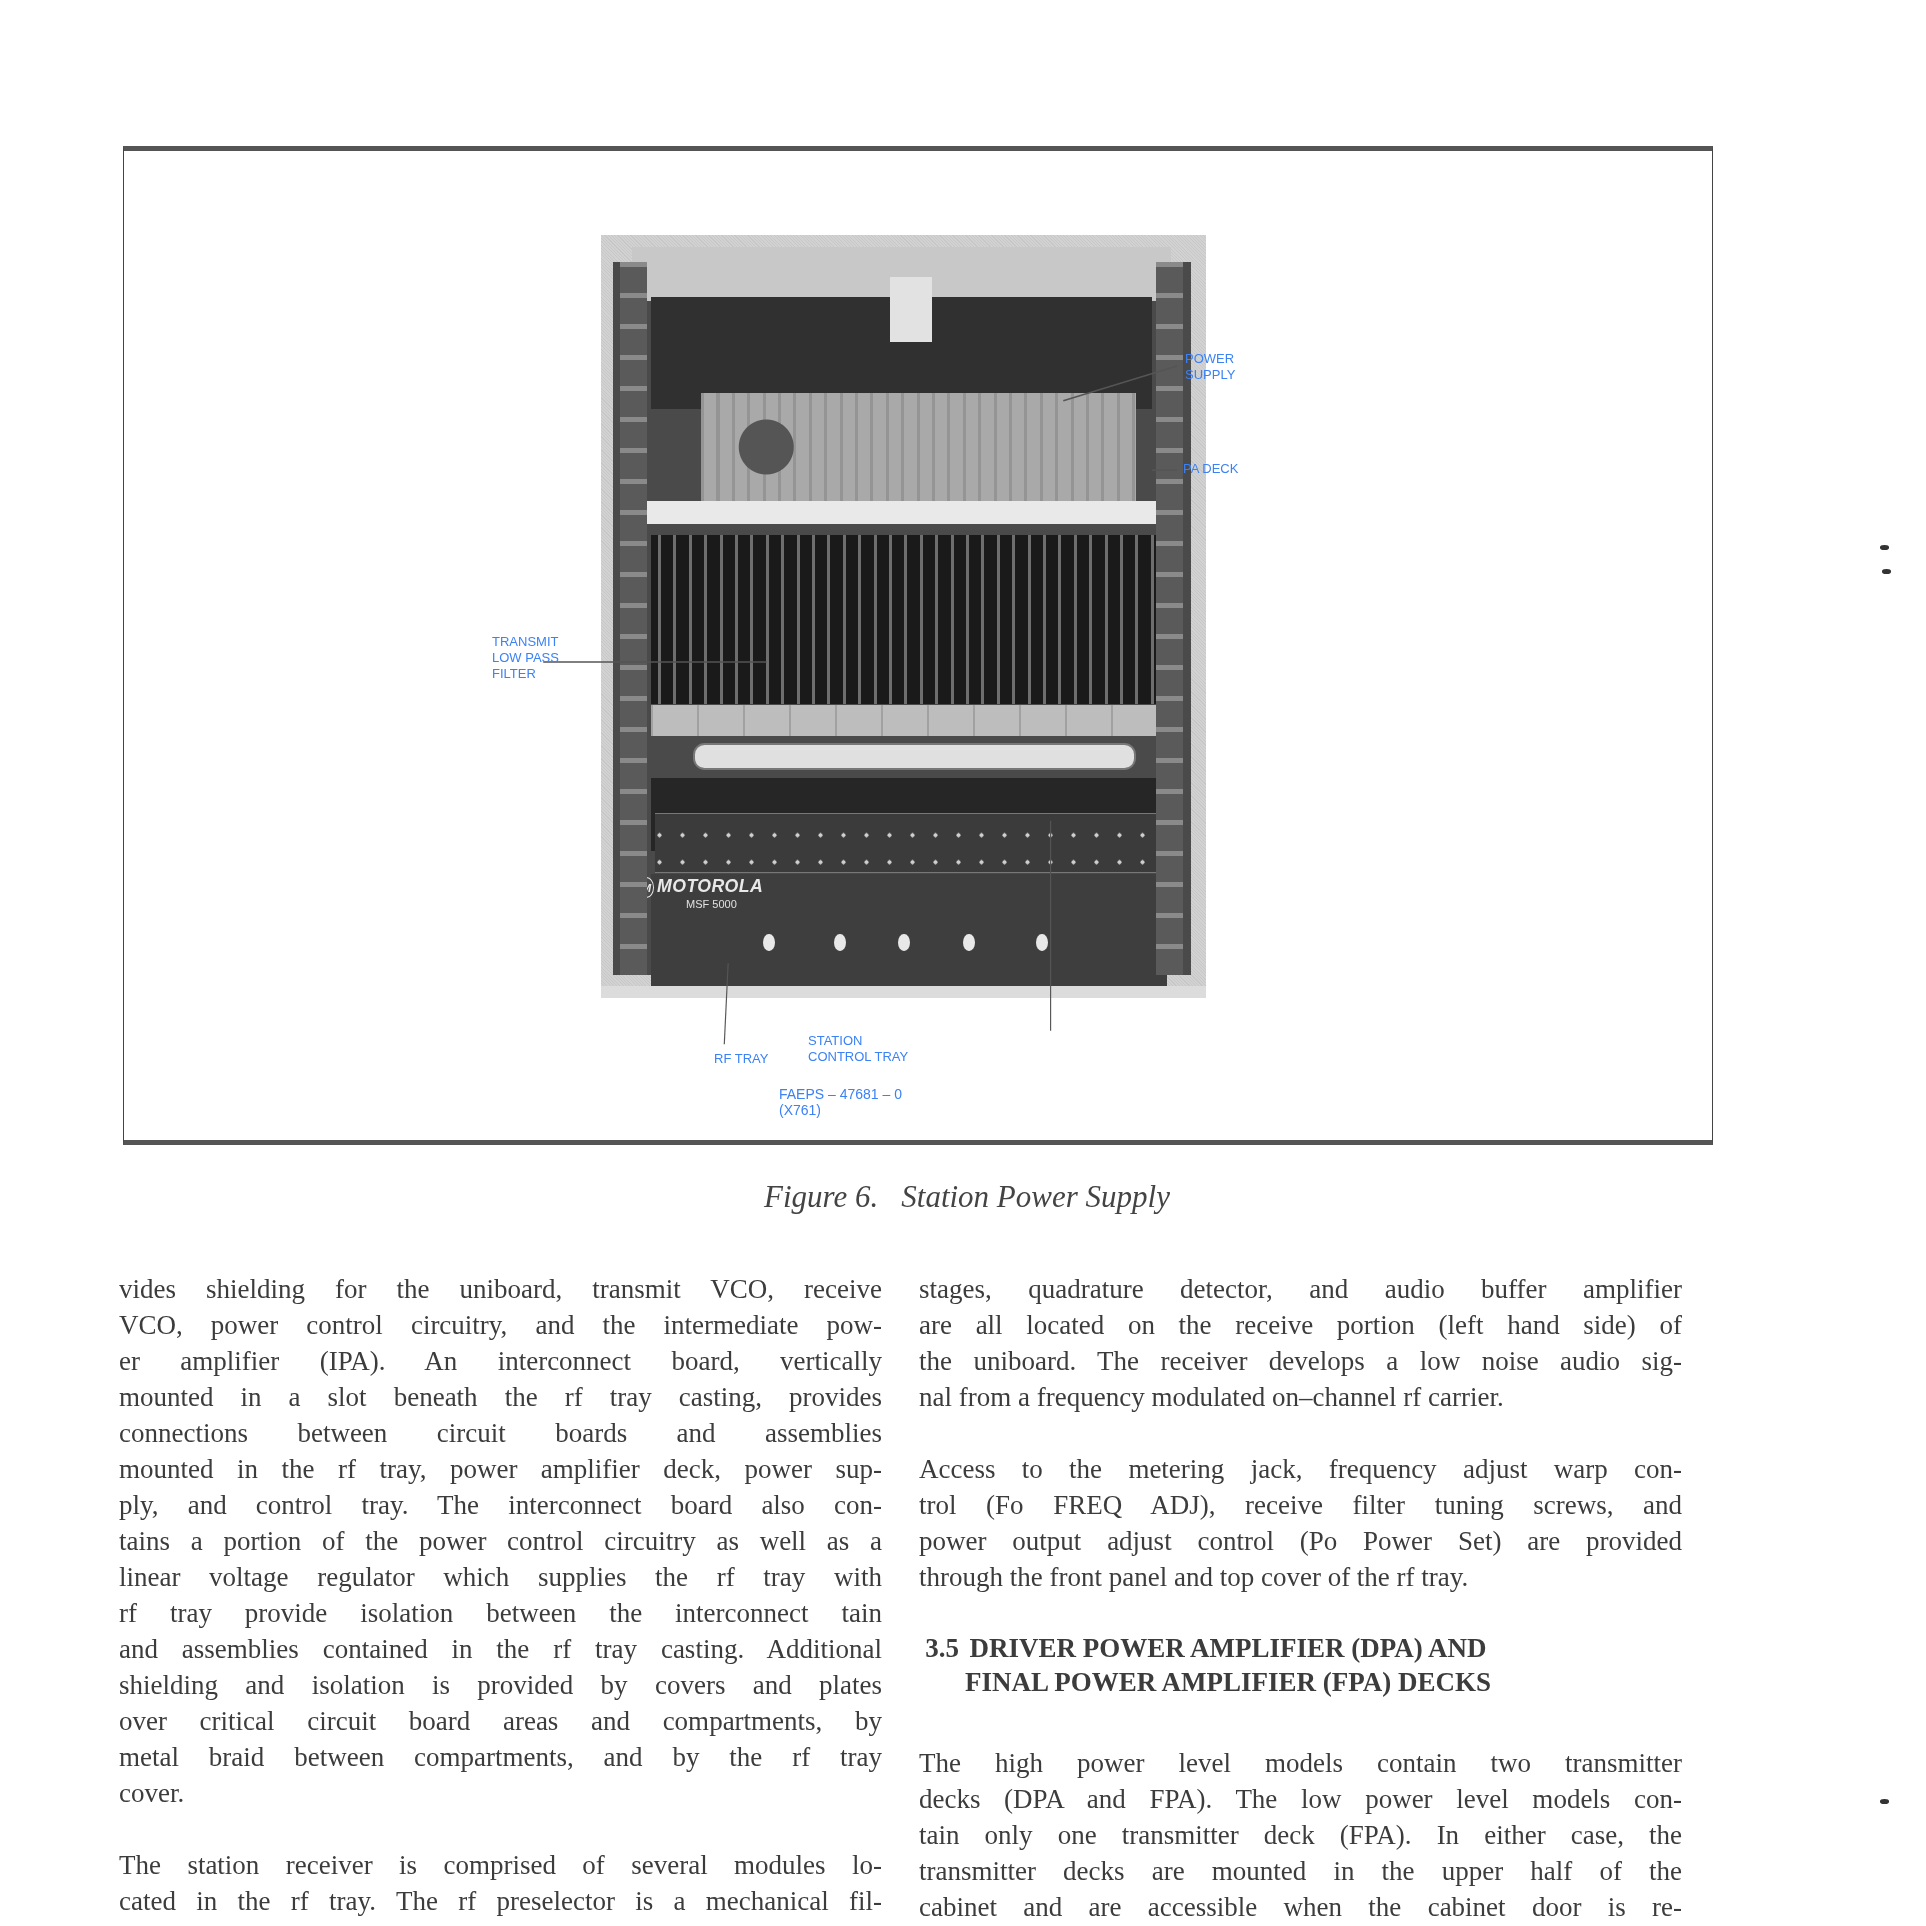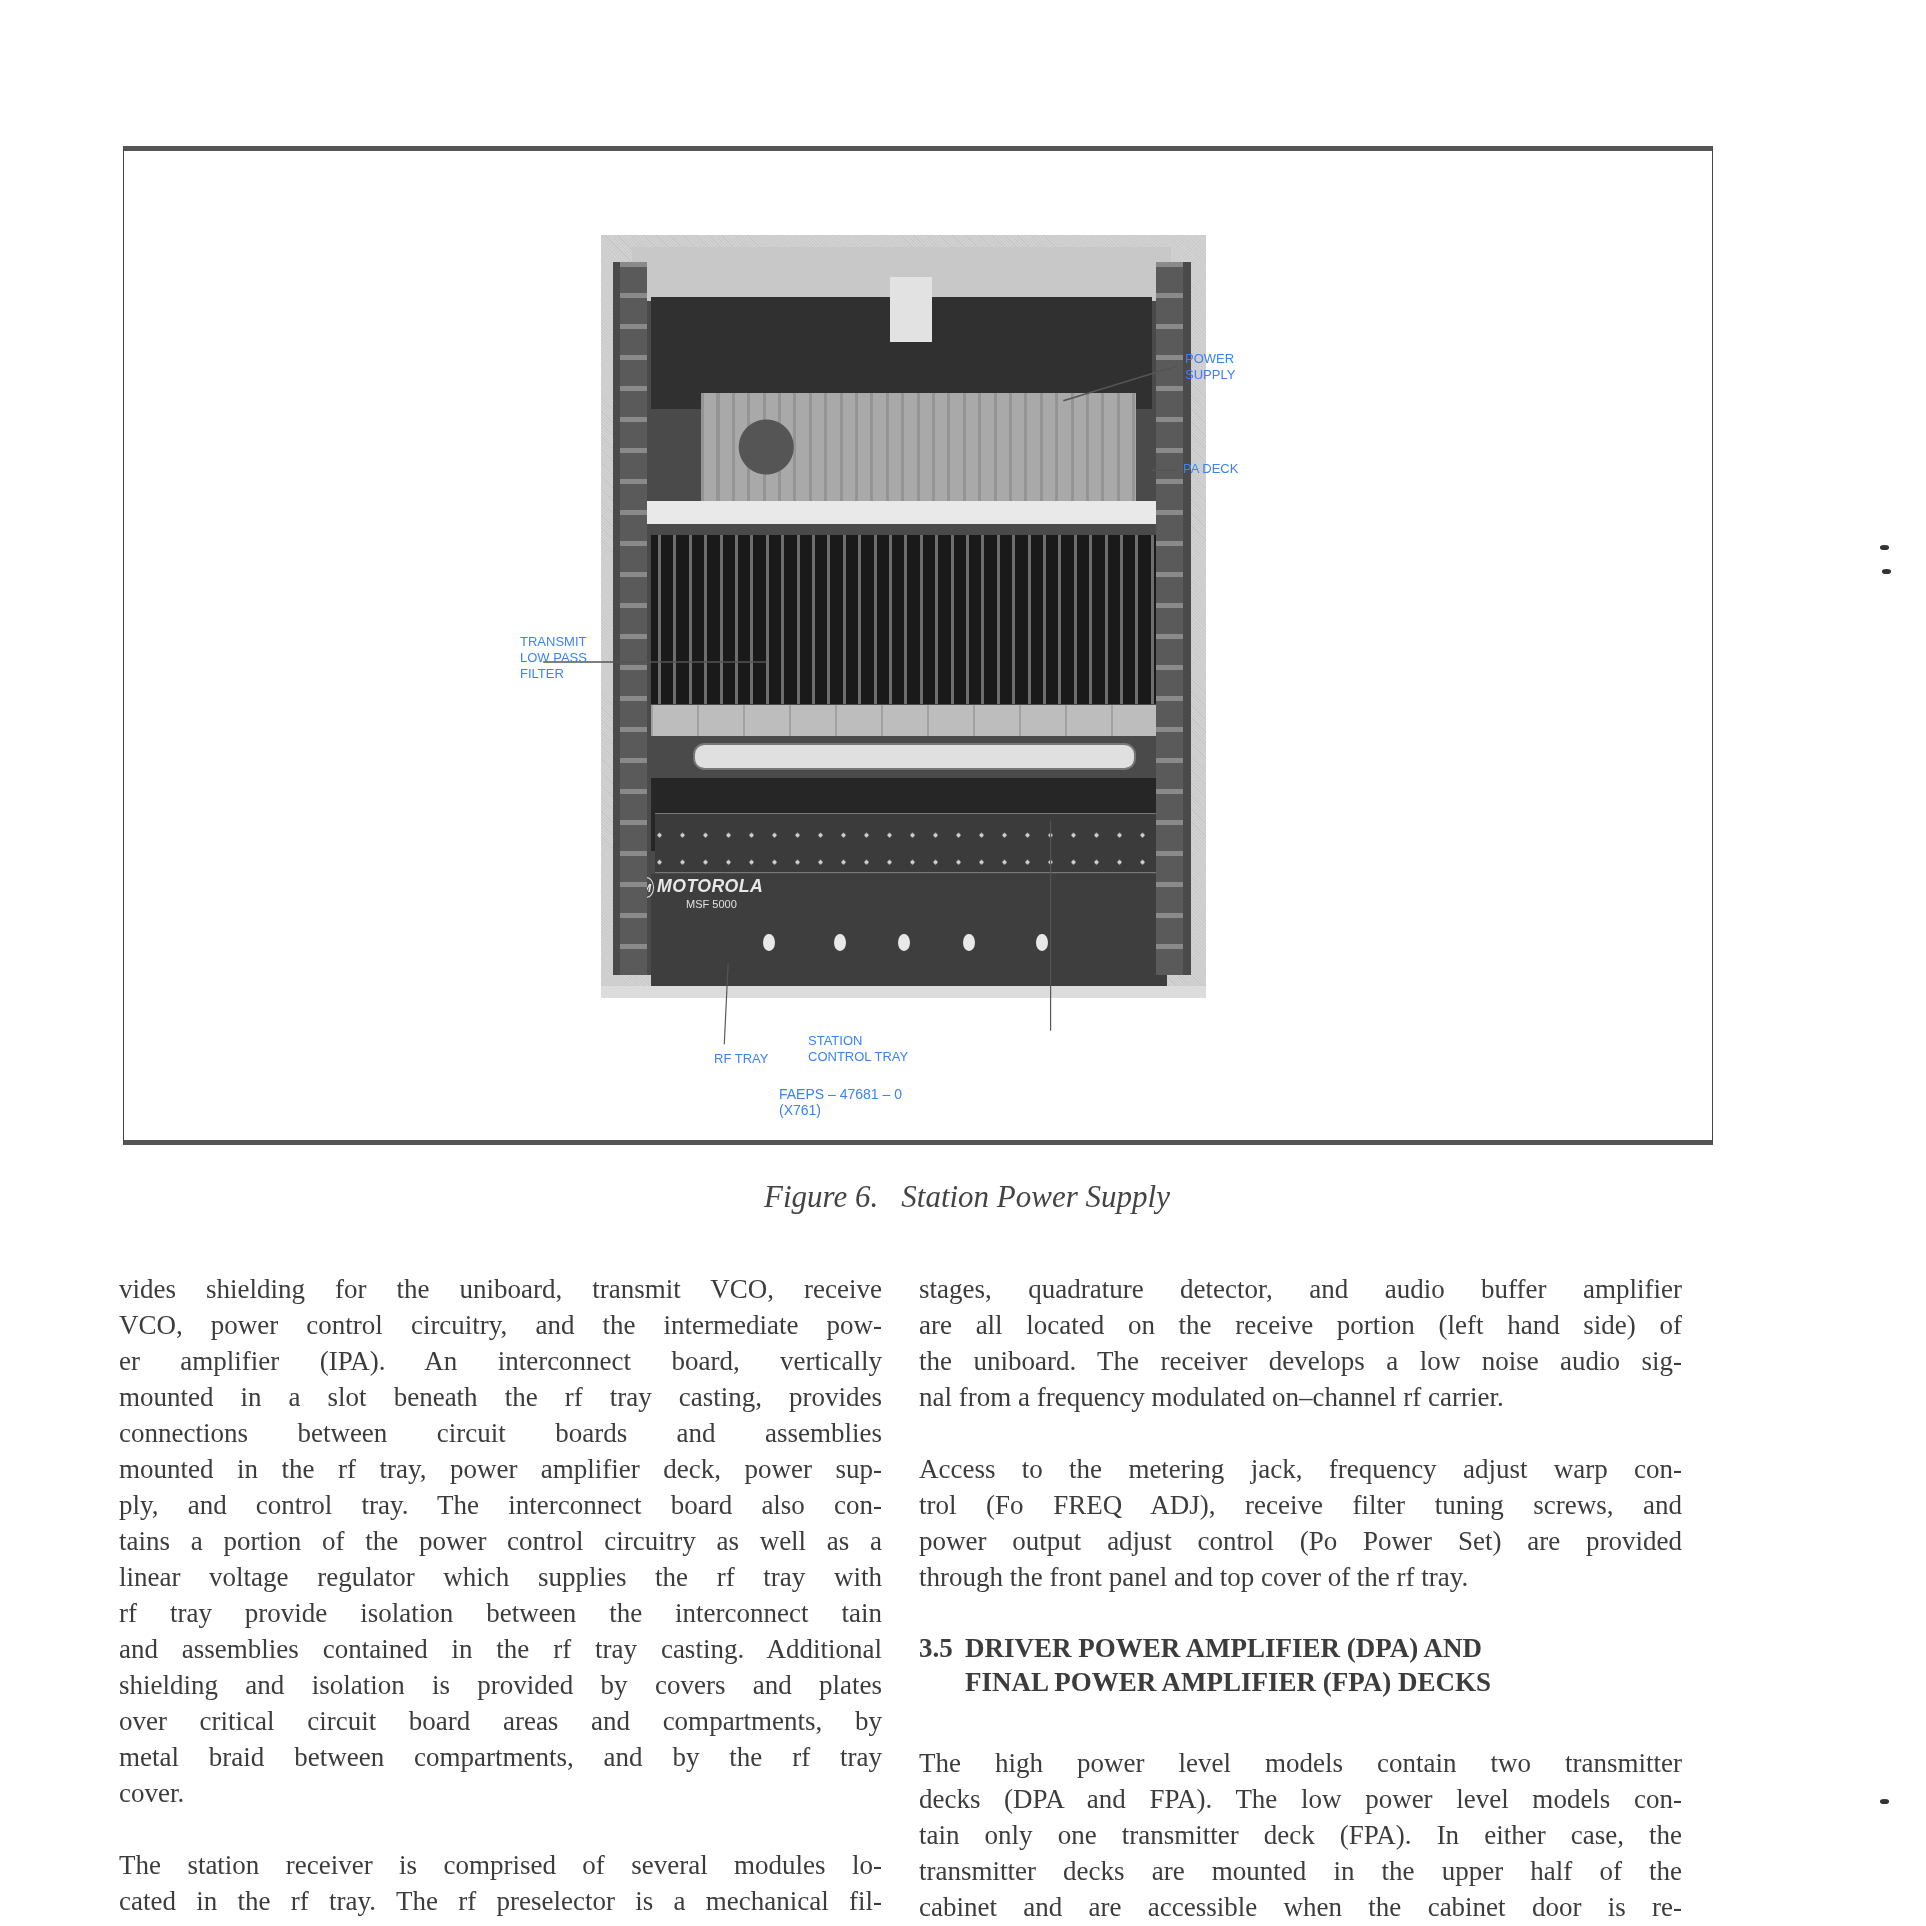--- a/index.html
+++ b/index.html
@@ -55,21 +55,21 @@
   .caption { position: absolute; top: 1179px; left: 0; width: 1934px; text-align: center; font-family: "Liberation Serif", serif; font-style: italic; font-size: 31px; color: #444; }
   .caption .num { margin-right: 23px; text-align: center; }
 
   
   .col { position: absolute; top: 1271px; width: 763px; font-family: "Liberation Serif", serif; font-size: 27px; line-height: 36px; color: #3c3c3c; }
   .col.left { left: 119px; }
   .col.right { left: 919px; }
   .col p { margin: 0 0 36px 0; text-align: justify; hyphens: none; }
   .col .line { display: block; text-align: justify; text-align-last: justify; white-space: nowrap; }
   .col .line.last { text-align-last: left; }
-  .section-heading { font-family: "Liberation Serif", serif; font-weight: bold; font-size: 27px; line-height: 34px; margin: 0 0 46px 0; display: flex; }
+  .section-heading { font-family: "Liberation Serif", serif; font-weight: bold; font-size: 27px; line-height: 34px; margin: 0 0 46px 0; display: flex; text-align: center; }
   .section-heading .sec-num { width: 46px; flex: none; }
 
   
   .speck { position: absolute; width: 8.5px; height: 4.6px; background: #333; border-radius: 50%; }
 </style>
 </head>
 <body>
 
 <div class="figure-frame"></div>
 
@@ -109,21 +109,21 @@
   <line x1="2727" y1="2130" x2="2727" y2="2675" stroke="#555" stroke-width="3"></line>
 </svg>
 
 <div class="callout" style="left:1185px; top:351px;">
   <div>POWER</div>
   <div>SUPPLY</div>
 </div>
 <div class="callout" style="left:1183px; top:461px;text-align:center;">
   <div>PA DECK</div>
 </div>
-<div class="callout" style="left:520px; top:634px;">
+<div class="callout" style="left:492px; top:634px;">
   <div>TRANSMIT</div>
   <div>LOW PASS</div>
   <div>FILTER</div>
 </div>
 <div class="callout" style="left:714px; top:1051px;">
   <div>RF TRAY</div>
 </div>
 <div class="callout" style="left:809px; top:1033px; left:808px;">
   <div style="margin-left:0">STATION</div>
   <div>CONTROL TRAY</div>

